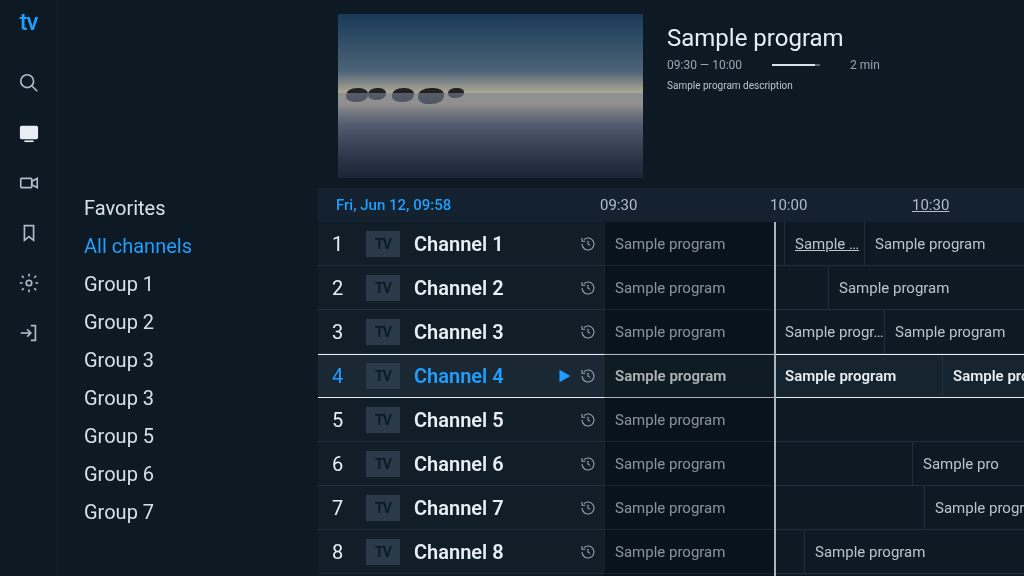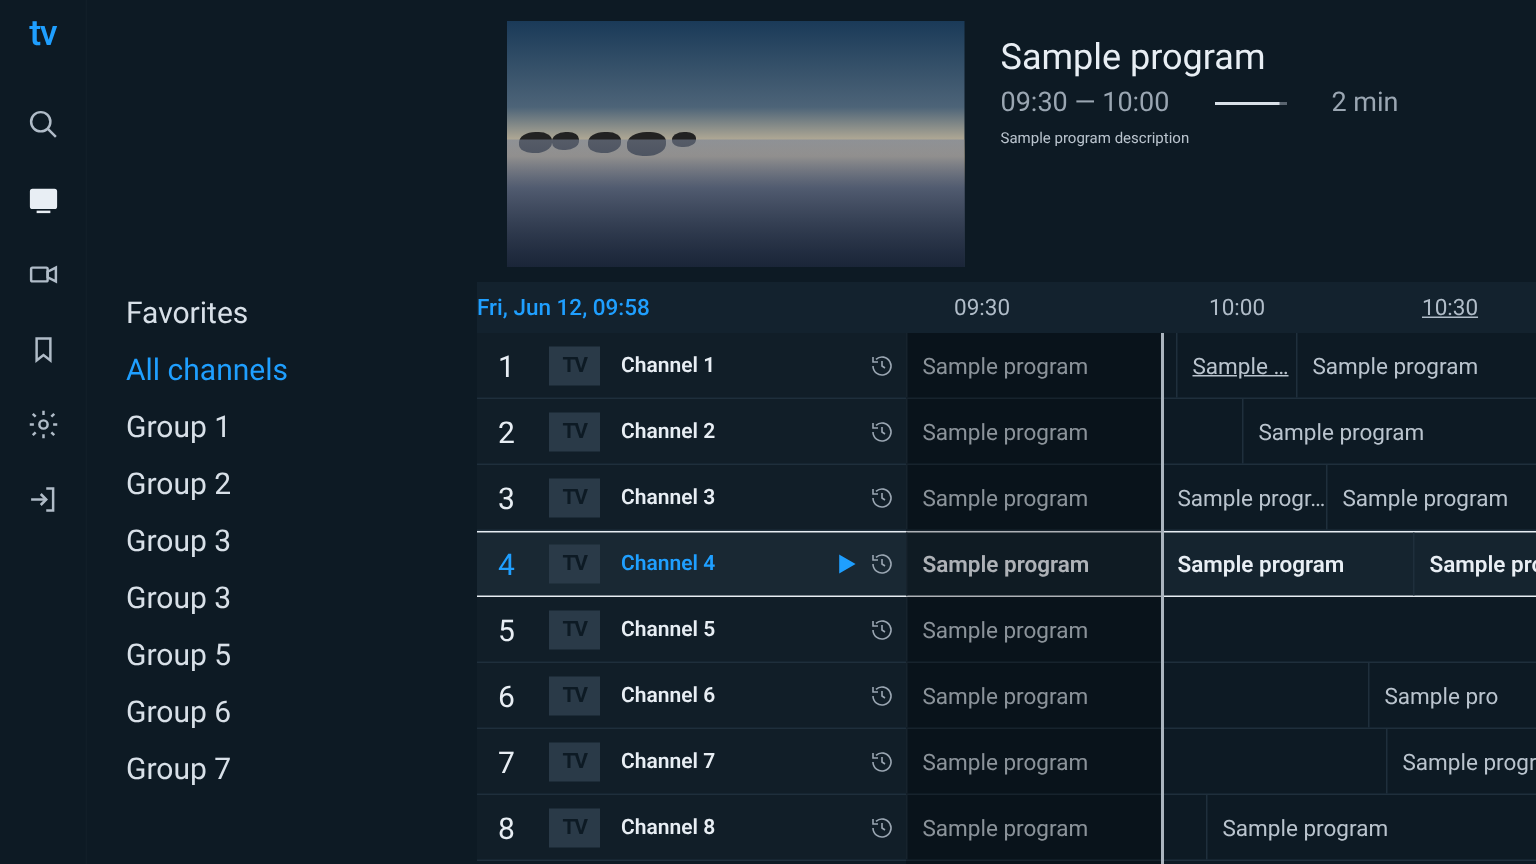--- a/index.html
+++ b/index.html
@@ -67,36 +67,36 @@
     background:#222; 
   }
   .preview-img .rocks span:nth-child(1){left:0;}
   .preview-img .rocks span:nth-child(2){left:22px; width:18px;height:12px;}
   .preview-img .rocks span:nth-child(3){left:46px;}
   .preview-img .rocks span:nth-child(4){left:72px; width:26px;height:16px;}
   .preview-img .rocks span:nth-child(5){left:102px; width:16px;height:10px;}
 
   .preview-info { padding-top: 10px; }
   .preview-title { font-size: 24px; color: #e8eef4; font-weight: 400; margin-bottom: 6px; }
-  .preview-time-row { display:flex; align-items:center; gap:30px; color:#9aa6b2; font-size:18px; margin-bottom:8px;}
+  .preview-time-row { display:flex; align-items:center; gap:30px; color:#9aa6b2; font-size:12px; margin-bottom:8px;}
   .preview-time-row .bar { width:48px; height:2px; background:#5a6570; position:relative;}
   .preview-time-row .bar::before{ content:""; position:absolute; left:0; top:0; height:2px; width:90%; background:#d8e0e8;}
   .preview-desc { color:#bac4ce; font-size:10px; }
 
   
   .time-header {
     height: 34px;
     background: #13222e;
     display: flex;
     align-items: center;
     position: relative;
     font-size: 15px;
   }
-  .time-header .now-label { position:absolute; left:0; color:#1f9fff; font-weight:500;text-align:center;}
-  .time-tick { position:absolute; color:#b0bcc8;margin-left:36px; }
+  .time-header .now-label { position:absolute; left:18px; color:#1f9fff; font-weight:500;text-align:center;}
+  .time-tick { position:absolute; color:#b0bcc8; }
 
   
   .rows { flex:1; position:relative; overflow:hidden;}
   .row {
     height: 44px;
     display:flex;
     align-items:center;
     border-bottom: 1px solid #1f2f3c;
     position:relative;
   }
@@ -116,21 +116,21 @@
     background: rgba(255,255,255,0.02);
     position:relative;
     z-index:2;
   }
   .ch-num { width: 34px; font-size:20px; color:#e8eef4; }
   .ch-logo {
     width:34px; height:26px; background:#2a3a48; color:#0d1a24;
     font-weight:700; font-size:14px; display:flex; align-items:center; justify-content:center;
     margin-right:14px; letter-spacing:-1px;
   }
-  .ch-name { font-size:14px; font-weight:600; color:#e8eef4; flex:1;}
+  .ch-name { font-size:20px; font-weight:600; color:#e8eef4; flex:1;}
   .icon-col { display:flex; gap:8px; padding-right:8px;}
   .small-icon { width:16px; height:16px; }
   .small-icon svg { stroke:#9aa6b2; fill:none; stroke-width:1.6; width:16px; height:16px;}
   .play-tri { fill:#1f9fff !important; stroke:#1f9fff !important;}
 
   
   .prog-area{
     position:absolute;
     left:286px; top:0; right:0; bottom:0;
   }

